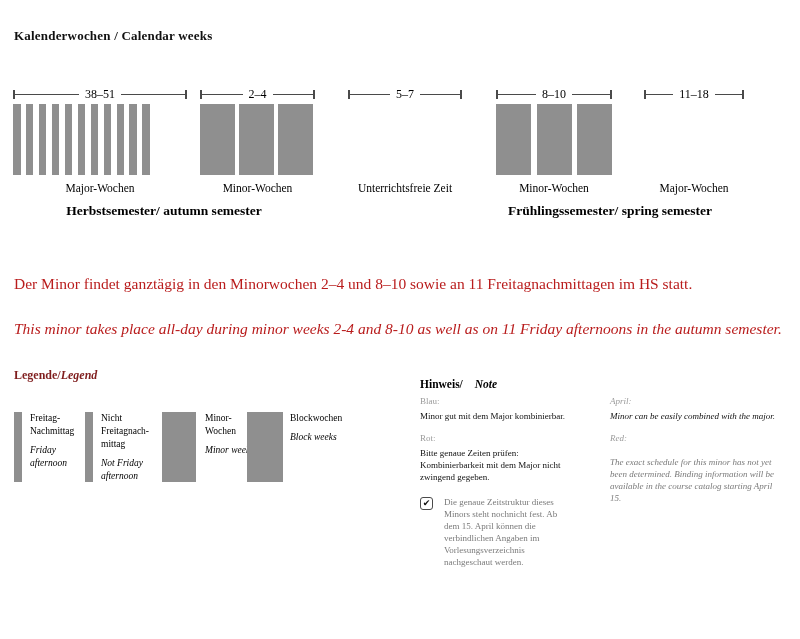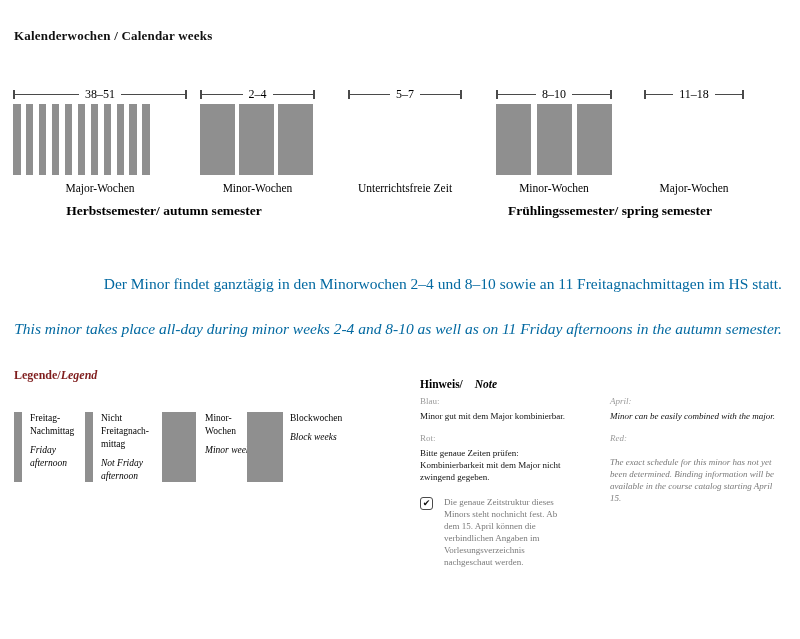--- a/index.html
+++ b/index.html
@@ -49,21 +49,21 @@
 
   .semester{
     position:absolute;top:203px;
     transform:translateX(-50%);
     font-size:13.5px;font-weight:bold;white-space:nowrap;color:#000;
   }
   .semester.autumn{left:164px;}
   .semester.spring{left:610px;}
 
   
-  .desc{position:absolute;left:14px;width:768px;font-size:15.5px;line-height:22px;color:#0369a1;text-align:right;}
+  .desc{position:absolute;left:14px;width:768px;font-size:15.5px;line-height:22px;color:#b91c1c;}
   .desc.de{top:273px;}
   .desc.en{top:318px;font-style:italic;}
 
   
   .legend-title{position:absolute;left:14px;top:368px;font-size:12px;font-weight:bold;color:#7f1d1d;}
   .legend-title .it{font-style:italic;}
   .legend-bar{position:absolute;top:412px;height:70px;background:#8f8f8f;}
   .lb1{left:14px;width:8px;}
   .lb2{left:85px;width:8px;}
   .lb3{left:162px;width:34px;}

